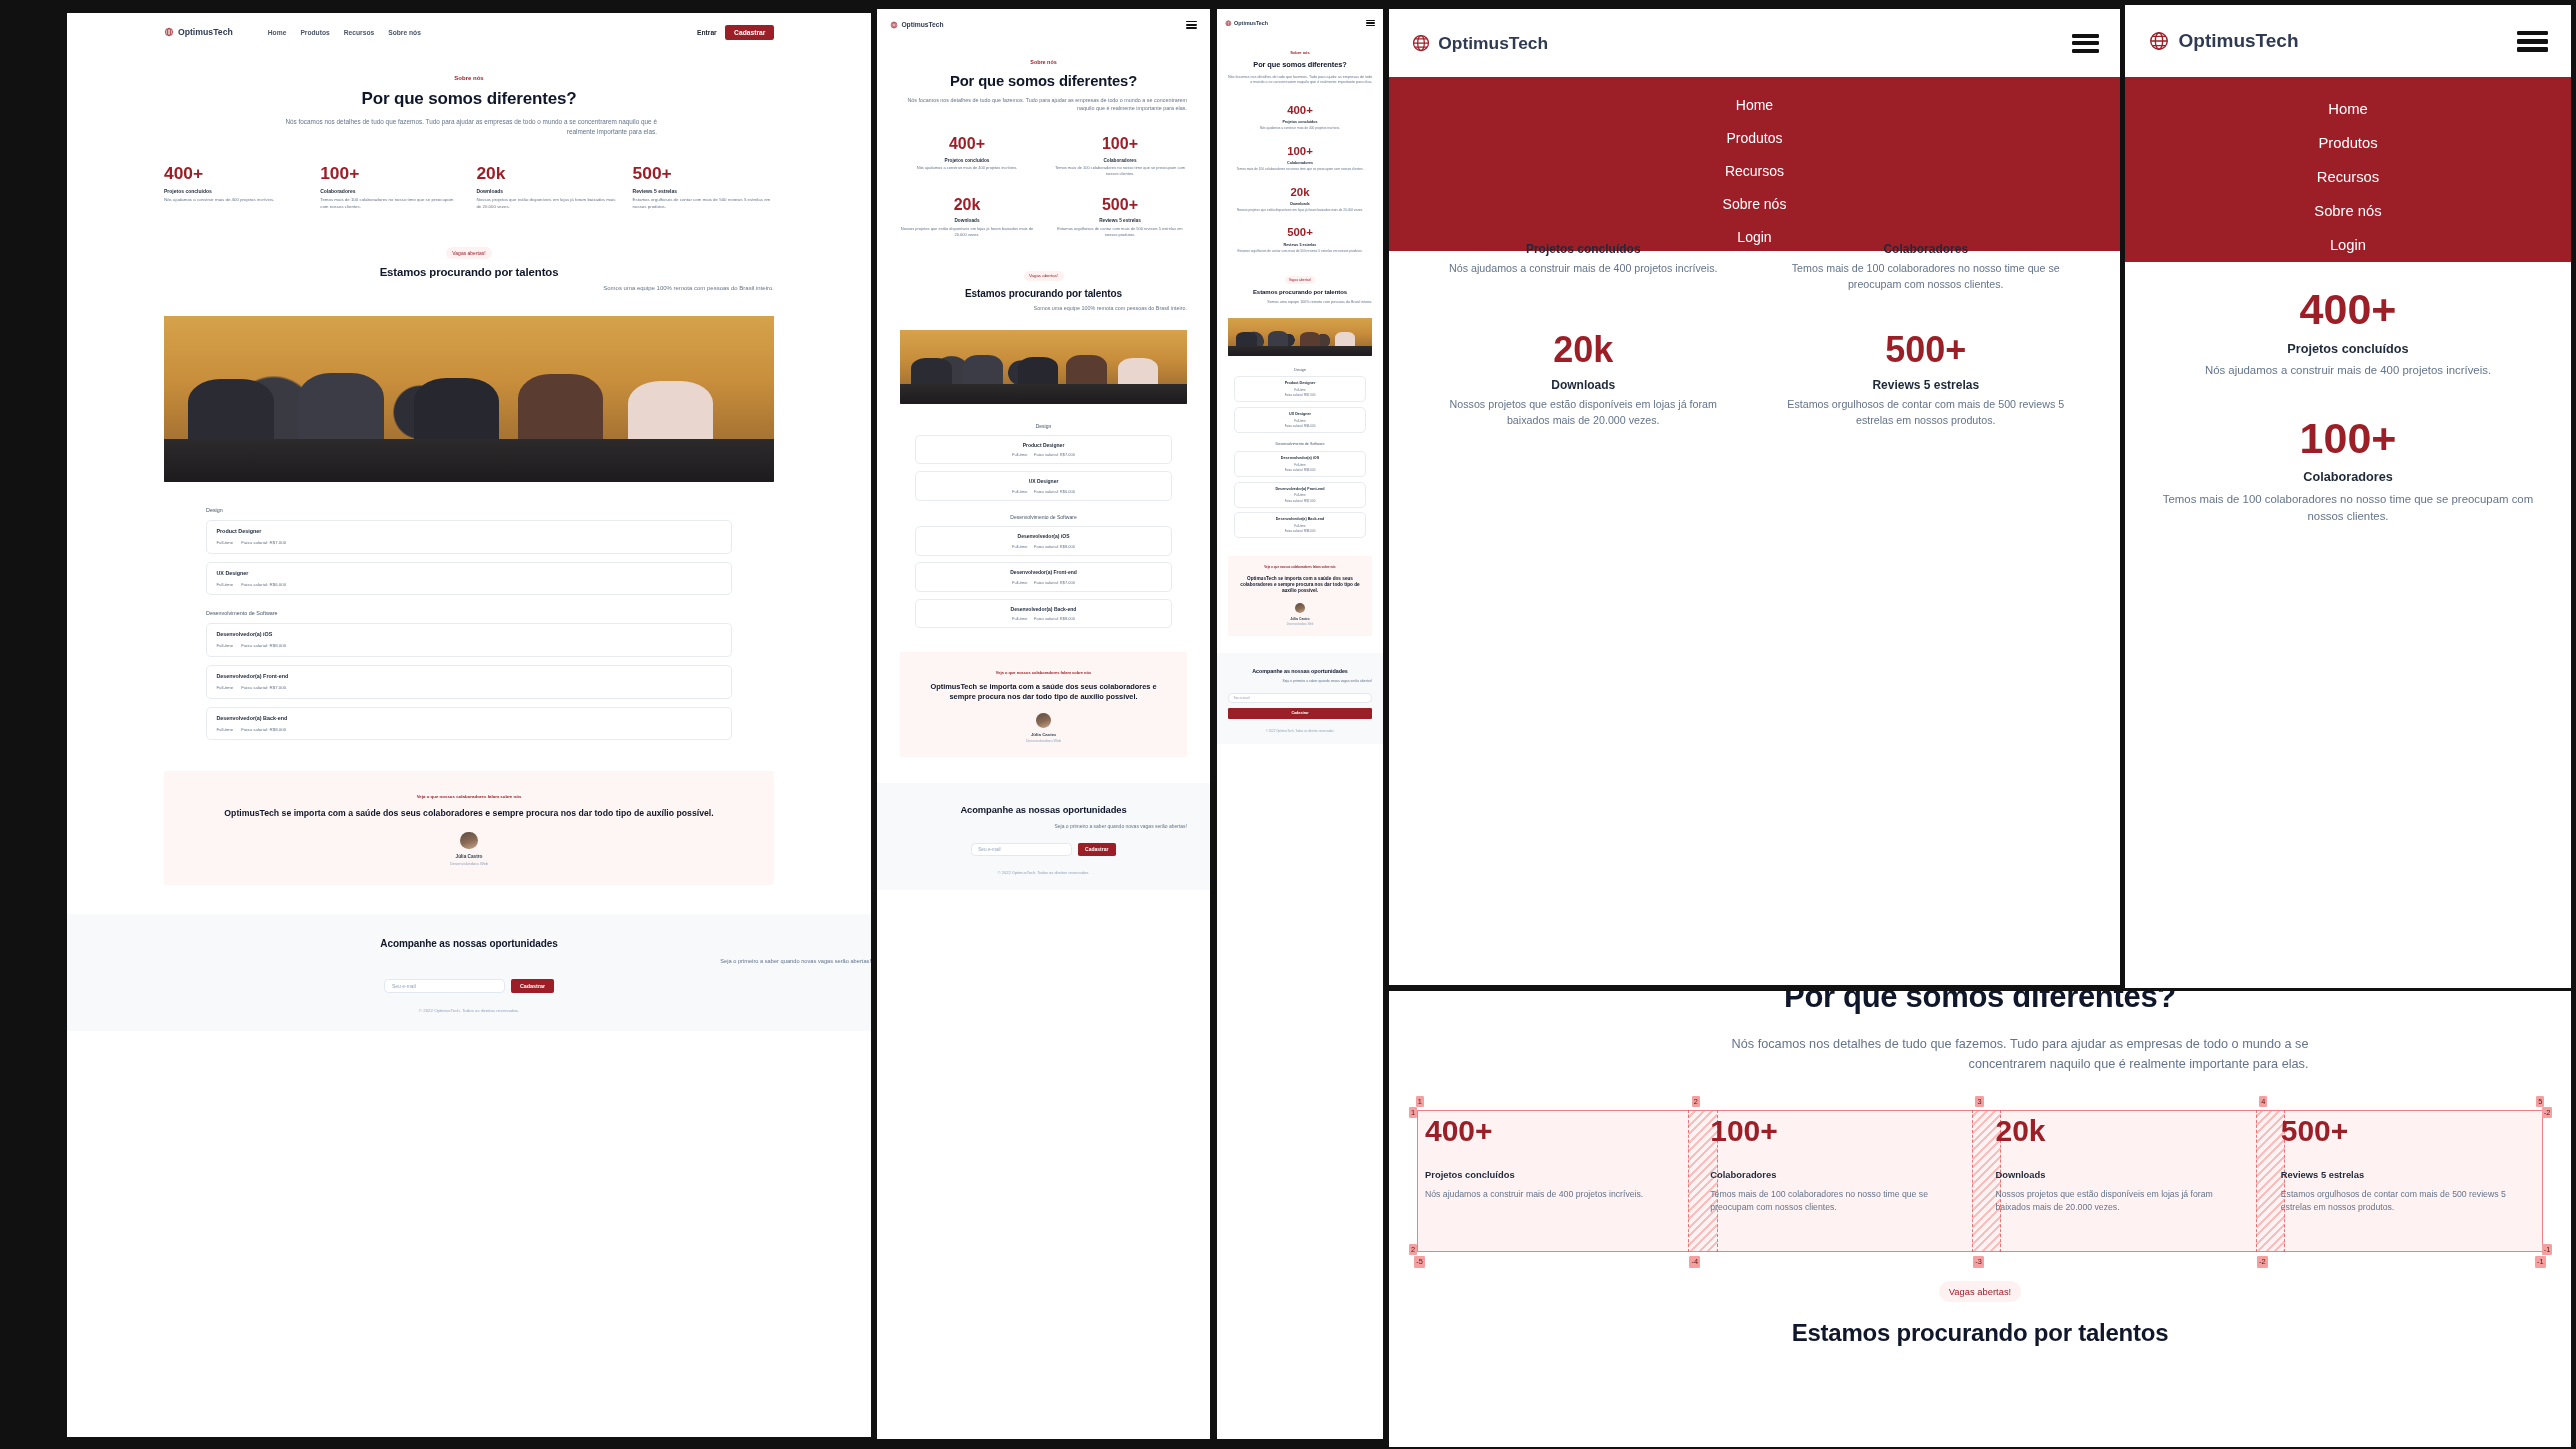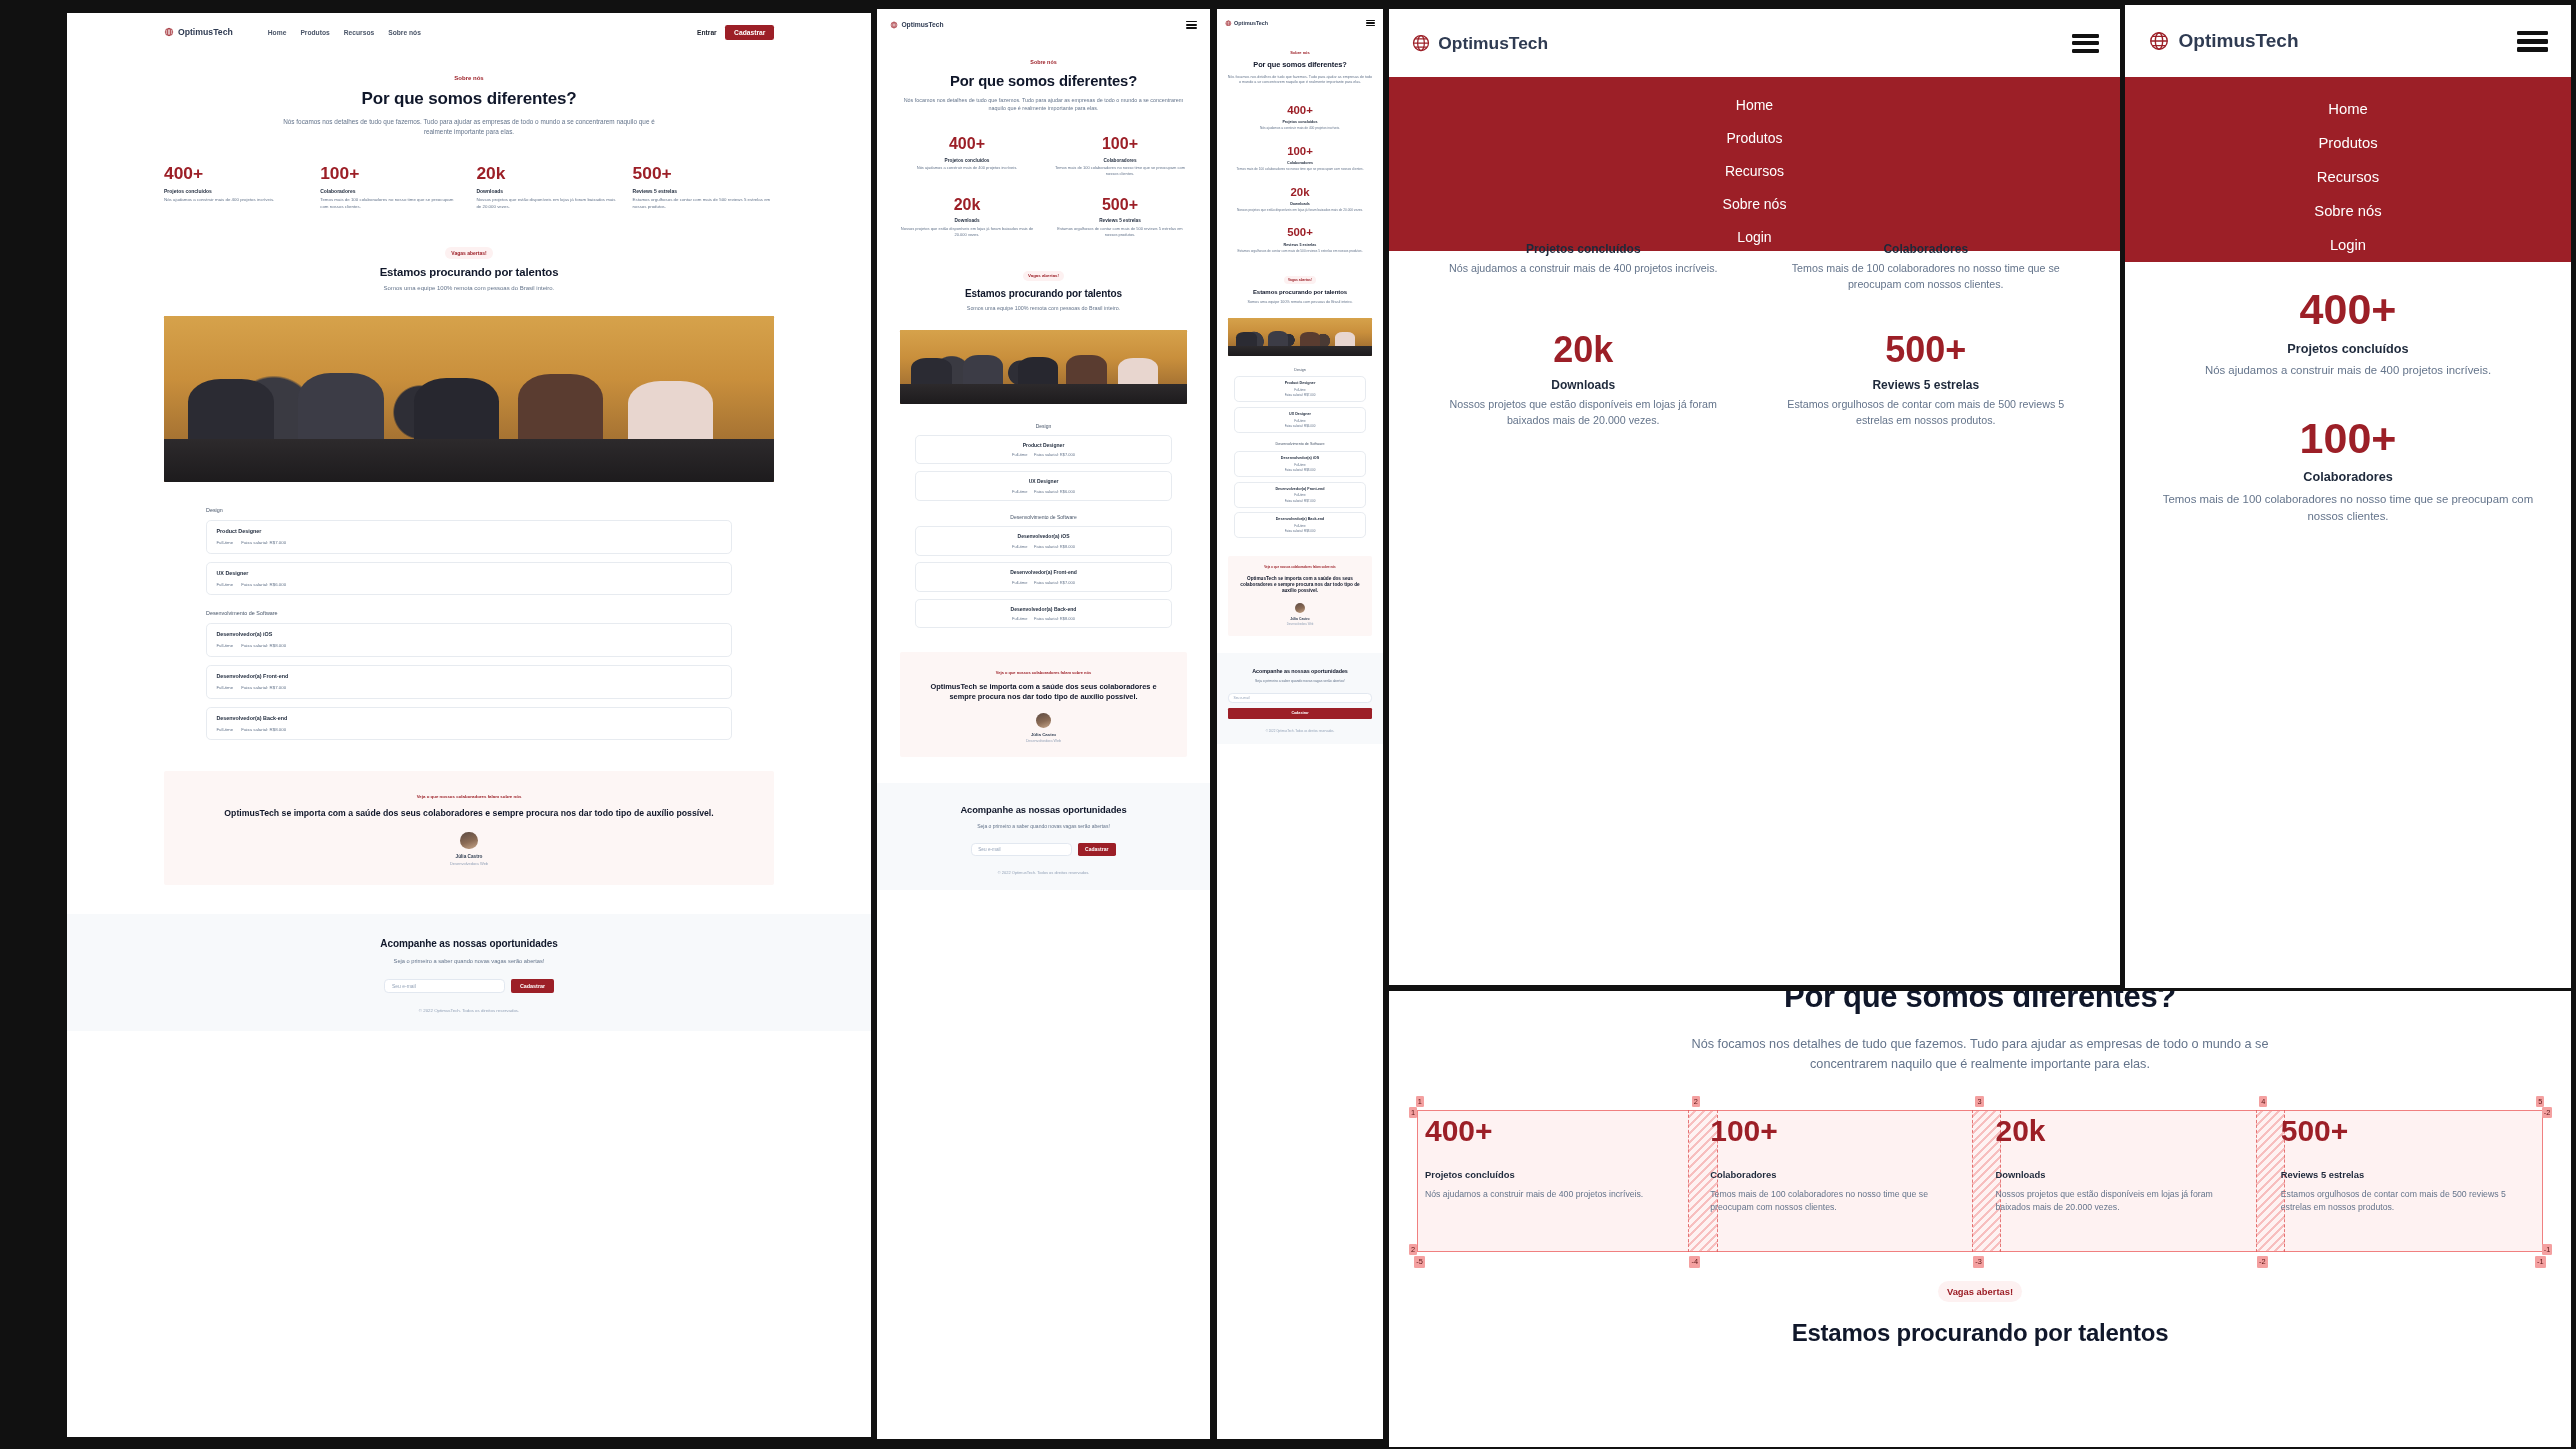--- a/index.html
+++ b/index.html
@@ -18,23 +18,23 @@
   .navbar { display:flex; align-items:center; background:#fff; }
   .brand { display:flex; align-items:center; gap:.45em; color:#2f3b52; font-weight:700; }
   .globe { display:block; }
   .navlinks { display:flex; align-items:center; }
   .navlink { color:#4a5568; font-weight:600; white-space:nowrap; }
   .navright { margin-left:auto; display:flex; align-items:center; }
   .btn-login { color:#1a202c; font-weight:700; }
   .btn-signup { background:#9c1f27; color:#fff; font-weight:700; border-radius:.35em; display:inline-block; text-align:center; }
 
   .eyebrow { color:#9c1f27; font-weight:700; text-align:center; }
-  .badge { color:#9c1f27; font-weight:700; background:#fdf1f1; border-radius:670px; display:inline-block; }
+  .badge { color:#9c1f27; font-weight:400; background:#fdf1f1; border-radius:670px; display:inline-block; }
   .h1 { color:#10172a; font-weight:800; text-align:center; letter-spacing:-.01em; }
-  .lede { color:#64748b; text-align:center; line-height:1.5; }
+  .lede { color:#64748b; text-align:right; line-height:1.5; }
 
   .stats { display:grid; }
   .stat-num { color:#9c1f27; font-weight:800; line-height:1; }
   .stat-title { color:#1e293b; font-weight:700; }
   .stat-desc { color:#64748b; line-height:1.45; }
 
   .photo { width:100%; background:#b4792f; position:relative; overflow:hidden; border-radius:1.3px; }
   .photo .sky { position:absolute; inset:0;
     background:
       radial-gradient(circle at 18% 62%, #3a3a42 0 8%, transparent 8.5%),

